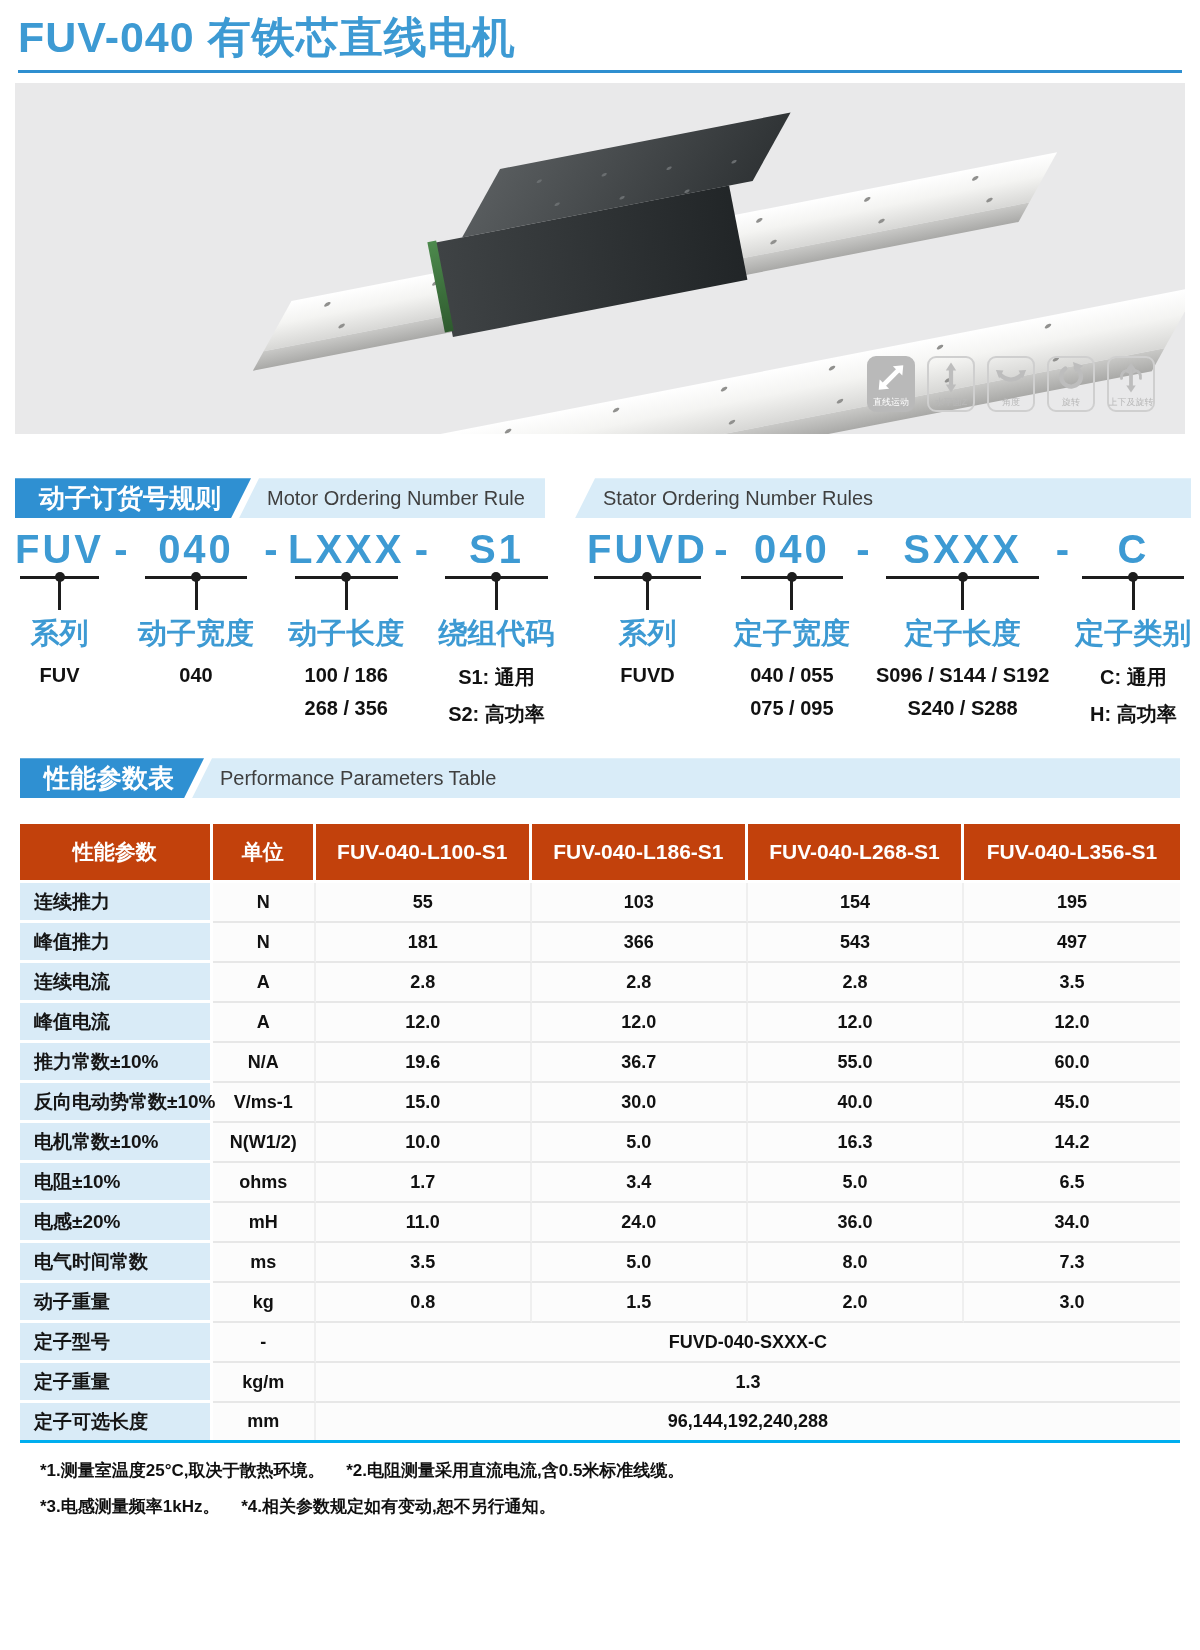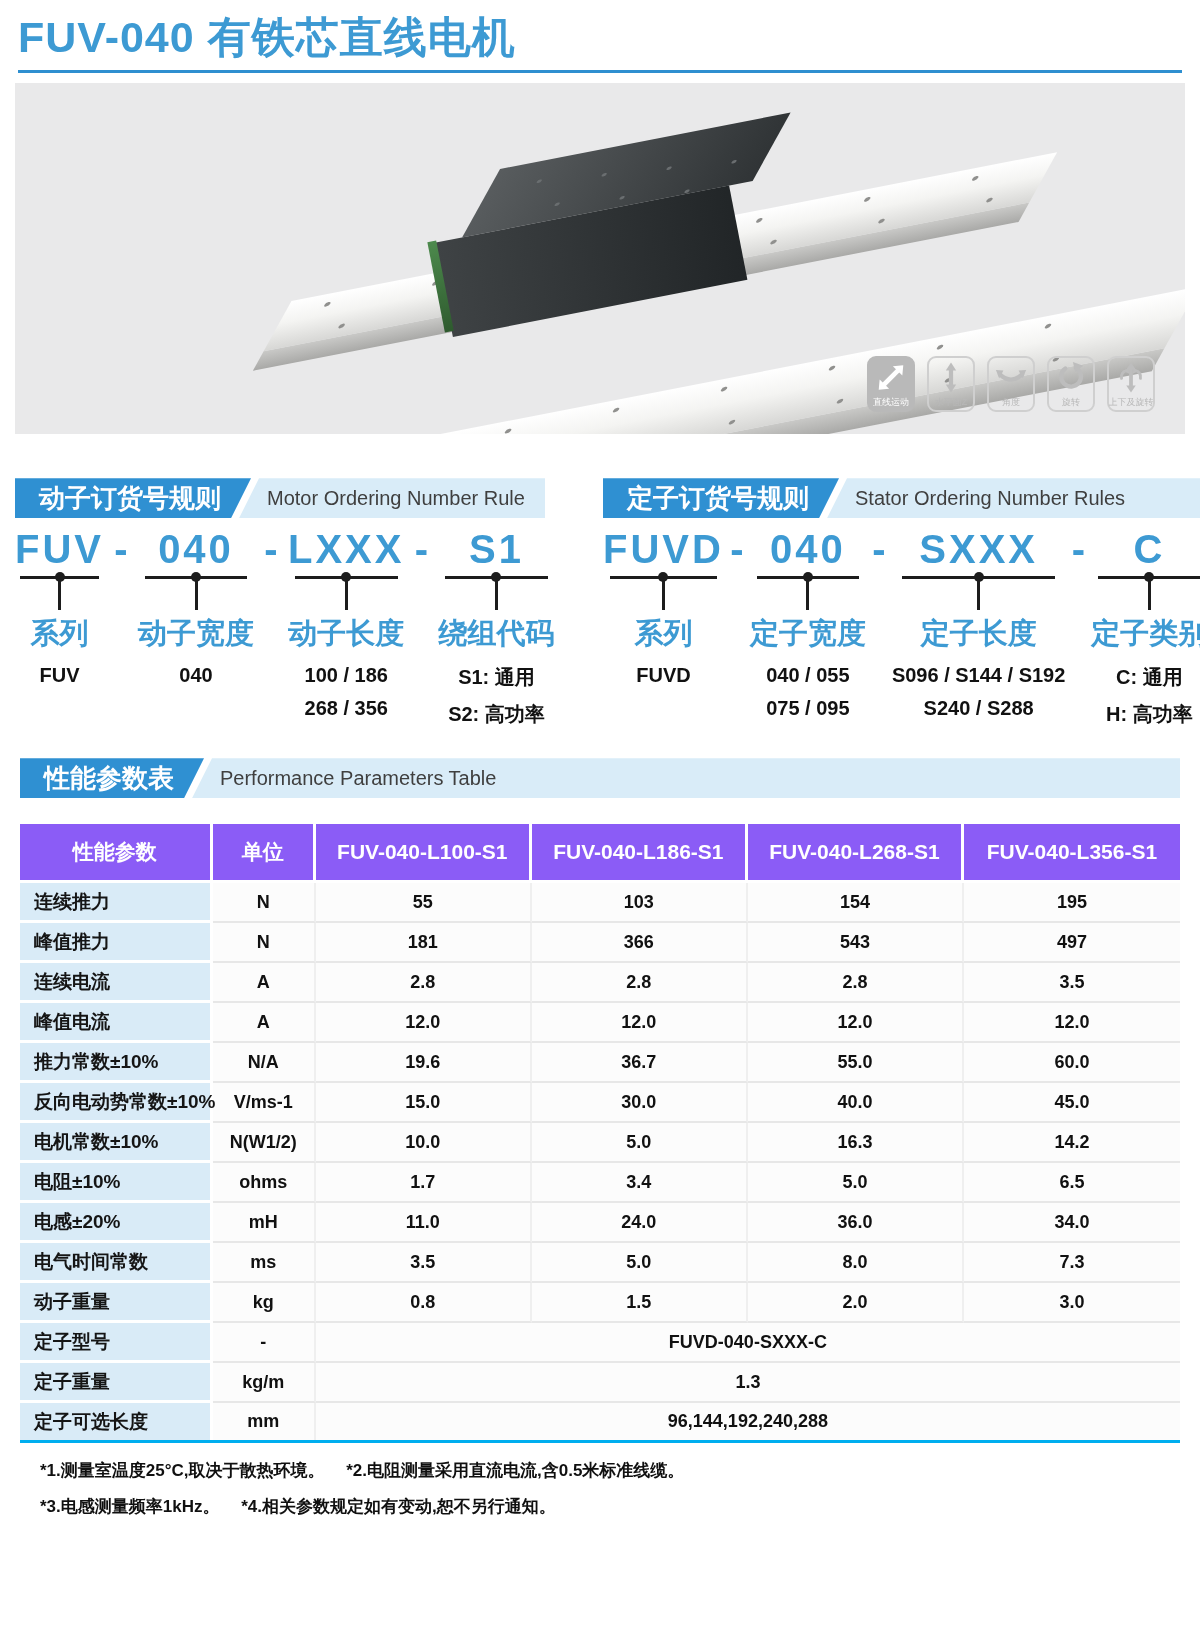--- a/index.html
+++ b/index.html
@@ -40,21 +40,21 @@
   .m-icon svg .fil{fill:#bdbdbd;stroke:none;}
   .m-icon.active svg .stk{stroke:#ffffff;}
   .m-icon.active svg .fil{fill:#ffffff;}
 
   
   .sec-head{display:flex;height:40px;align-items:stretch;}
   .flag{background:#2F90D2;color:#fff;font-size:26px;font-weight:bold;line-height:40px;padding:0 30px 0 24px;clip-path:polygon(0 0,100% 0,calc(100% - 20px) 100%,0 100%);white-space:nowrap;}
   .strip{flex:1;background:#D9ECF8;color:#3f3f3f;font-size:20px;line-height:40px;padding-left:28px;margin-left:-12px;clip-path:polygon(20px 0,100% 0,100% 100%,0 100%);white-space:nowrap;}
 
   
-  .rules-row{display:flex;gap:58px;margin:44px 15px 0 15px;}
+  .rules-row{display:flex;gap:42px;margin:44px 15px 0 15px;}
   .rule-motor{width:530px;flex:none;}
   .rule-stator{flex:1;}
   .code-grid{display:grid;margin-top:8px;}
   .rule-motor .code-grid{grid-template-columns:1fr 34px 1fr 34px 1.3fr 34px 0.95fr;}
   .rule-stator .code-grid{grid-template-columns:0.95fr 26px 0.95fr 26px 1.75fr 26px 0.8fr;}
   .seg{display:flex;flex-direction:column;align-items:center;}
   .seg-code{font-size:40px;font-weight:bold;color:#3D9AD3;letter-spacing:3px;line-height:46px;}
   .dash{font-size:40px;font-weight:bold;color:#3D9AD3;line-height:46px;text-align:center;}
   .connector{position:relative;width:100%;height:34px;margin-top:4px;}
   .connector .hline{position:absolute;left:6%;right:6%;top:0;border-top:3px solid #1d1d1d;}
@@ -62,21 +62,21 @@
   .connector .stem{position:absolute;left:50%;top:4px;bottom:0;width:3px;margin-left:-1.5px;background:#1d1d1d;}
   .seg-label{font-size:29px;font-weight:bold;color:#3D9AD3;margin-top:4px;white-space:nowrap;}
   .seg-val{font-size:20px;font-weight:bold;color:#111;margin-top:10px;white-space:nowrap;}
 
   
   .perf{margin:30px 20px 0 20px;}
   .table-wrap{margin-top:26px;border-bottom:3px solid #00AEEF;}
   table{width:100%;border-collapse:separate;border-spacing:0;table-layout:fixed;}
   col.c-param{width:16.6%;}
   col.c-unit{width:8.9%;}
-  th{background:#8b5cf6;color:#fff;font-size:21px;font-weight:bold;height:54px;border-right:3px solid #fff;border-bottom:3px solid #fff;}
+  th{background:#c2410c;color:#fff;font-size:21px;font-weight:bold;height:54px;border-right:3px solid #fff;border-bottom:3px solid #fff;}
   th:last-child{border-right:none;}
   td{height:35px;text-align:center;vertical-align:middle;}
   td.param{background:#D9EBF7;border-right:3px solid #fff;border-bottom:3px solid #fff;text-align:left;padding-left:14px;font-size:19px;font-weight:bold;color:#151515;white-space:nowrap;}
   td.unit,td.val{background:#FCFCFC;border-right:2px solid #EFEFEF;border-bottom:2px solid #E7E7E7;font-size:18px;font-weight:bold;color:#111;}
   td:last-child{border-right:none;}
   tr:last-child td{border-bottom:none;}
 
   .footnotes{margin:18px 0 0 20px;}
   .footnote{font-size:17px;font-weight:bold;color:#101010;line-height:1.15;}
   .footnote + .footnote{margin-top:16px;}
@@ -207,21 +207,20 @@
               <span class="stem"></span>
             </div>
             <div class="seg-label">绕组代码</div>
             <div class="seg-val">S1: 通用</div>
             <div class="seg-val">S2: 高功率</div>
           </div>
         </div>
     </div>
     <div class="rule-stator">
       <div class="sec-head">
-        <div class="flag">定子订货号规则</div>
         <div class="strip">Stator Ordering Number Rules</div>
       </div>
       <div class="code-grid">
           <div class="seg">
             <div class="seg-code">FUVD</div>
             <div class="connector">
               <span class="hline"></span>
               <span class="dot"></span>
               <span class="stem"></span>
             </div>

